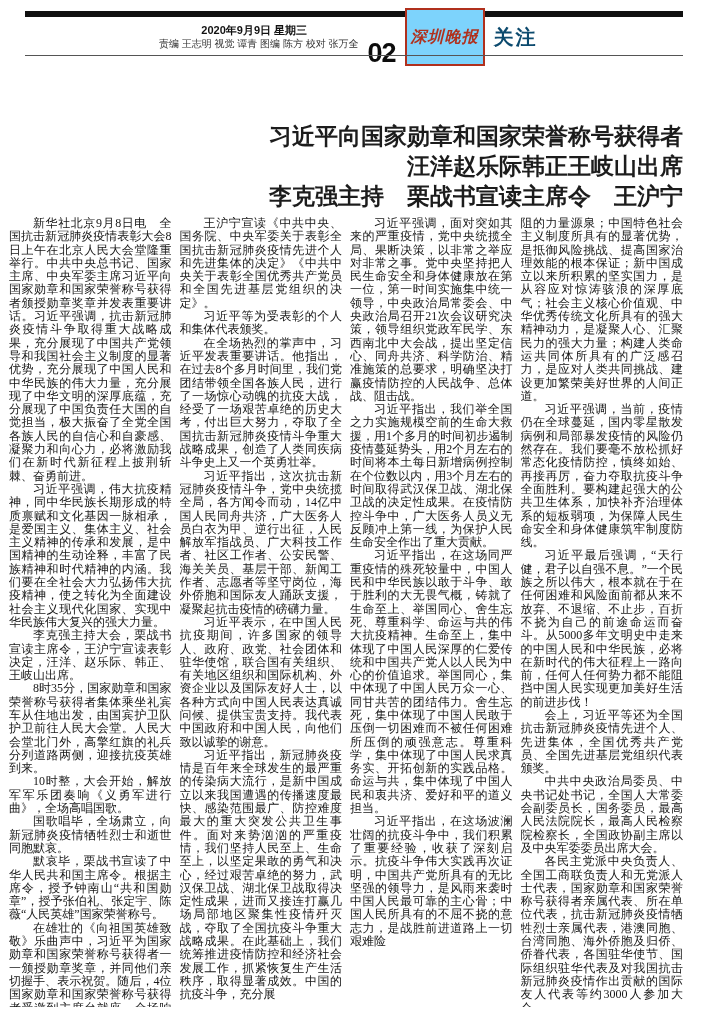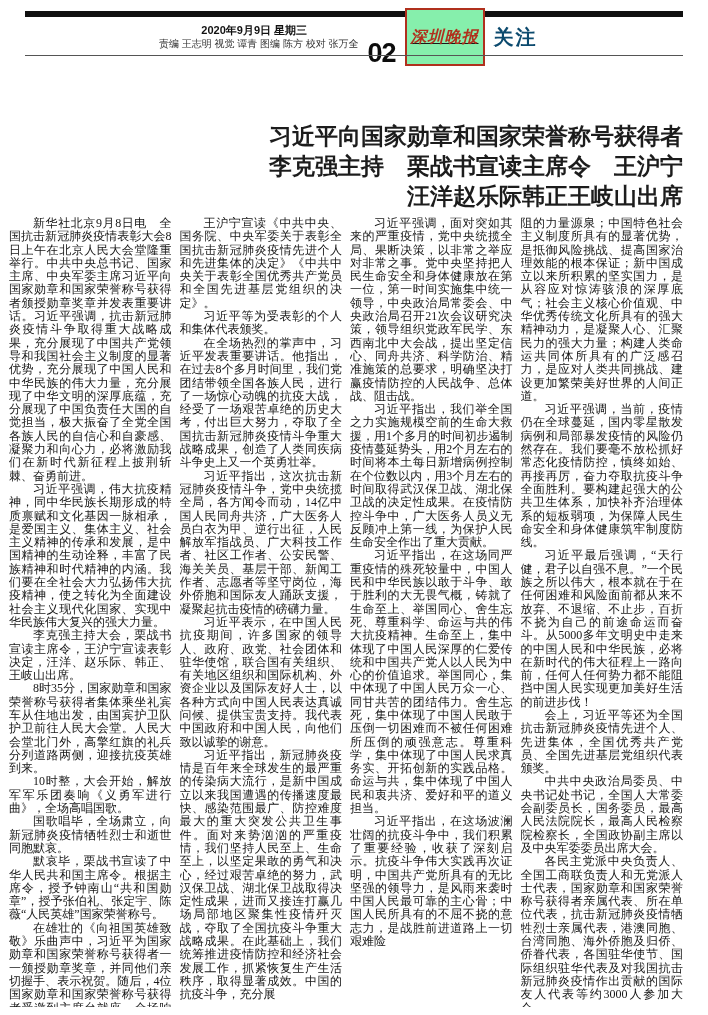--- a/index.html
+++ b/index.html
@@ -8,21 +8,21 @@
     font-family:"Liberation Serif","DejaVu Serif",serif;
     border-right:1px solid #c8c8c8;border-bottom:1px solid #b5b5b5;
     overflow:hidden;color:#1a1a1a;
   }
   .top-rule{position:absolute;left:25px;right:25px;top:11px;height:6px;background:#101010;}
   .header{position:absolute;top:20px;left:150px;height:34px;display:flex;align-items:center;gap:9px;justify-content:center;}
   .date-block{text-align:center;line-height:1.15;}
   .date-line{font-size:11px;font-weight:bold;font-family:"Liberation Sans","DejaVu Sans",sans-serif;color:#111;white-space:nowrap;}
   .credits{font-size:10px;color:#333;white-space:nowrap;font-family:"Liberation Sans","DejaVu Sans",sans-serif;margin-top:1px;margin-left:9px;}
   .page-num{font-size:27px;font-weight:900;font-family:"Liberation Sans","DejaVu Sans",sans-serif;color:#0c0c0c;letter-spacing:-1px;margin-top:32px;}
-  .masthead-box{border:2px solid #b0301d;padding:16px 4px;height:22px;display:flex;align-items:center;background:#86efac;text-decoration:underline;}
+  .masthead-box{border:2px solid #b0301d;padding:16px 4px;height:22px;display:flex;align-items:center;background:#7dd3fc;}
   .masthead{font-size:16px;font-weight:900;font-style:italic;color:#b0301d;letter-spacing:1px;white-space:nowrap;}
   .section{font-size:20px;font-weight:900;font-family:"Liberation Sans","DejaVu Sans",sans-serif;color:#0c4a6e;letter-spacing:2px;}
   .header-rule{position:absolute;left:25px;right:25px;top:55px;height:1px;background:#555;}
   .headline{
     position:absolute;top:56px;left:0;width:100%;margin:0;text-align:center;
     font-family:"Liberation Sans","DejaVu Sans",sans-serif;
     font-size:52px;line-height:58px;font-weight:900;color:#0d0d0d;letter-spacing:1px;white-space:nowrap;
   }
   .subheads{
     position:absolute;top:121px;right:25px;left:25px;text-align:right;
@@ -60,22 +60,22 @@
       <span class="masthead">深圳晚报</span>
     </div>
     <div class="section">关注</div>
   </div>
 
   <div class="header-rule"></div>
 
 
   <div class="subheads">
     <div>习近平向国家勋章和国家荣誉称号获得者</div>
+    <div>汪洋赵乐际韩正王岐山出席</div>
     <div>李克强主持　栗战书宣读主席令　王沪宁</div>
-    <div>汪洋赵乐际韩正王岐山出席</div>
   </div>
 
   <div class="columns">
     <div class="col">
         <p>新华社北京9月8日电　全国抗击新冠肺炎疫情表彰大会8日上午在北京人民大会堂隆重举行。中共中央总书记、国家主席、中央军委主席习近平向国家勋章和国家荣誉称号获得者颁授勋章奖章并发表重要讲话。习近平强调，抗击新冠肺炎疫情斗争取得重大战略成果，充分展现了中国共产党领导和我国社会主义制度的显著优势，充分展现了中国人民和中华民族的伟大力量，充分展现了中华文明的深厚底蕴，充分展现了中国负责任大国的自觉担当，极大振奋了全党全国各族人民的自信心和自豪感、凝聚力和向心力，必将激励我们在新时代新征程上披荆斩棘、奋勇前进。</p>
         <p>习近平强调，伟大抗疫精神，同中华民族长期形成的特质禀赋和文化基因一脉相承，是爱国主义、集体主义、社会主义精神的传承和发展，是中国精神的生动诠释，丰富了民族精神和时代精神的内涵。我们要在全社会大力弘扬伟大抗疫精神，使之转化为全面建设社会主义现代化国家、实现中华民族伟大复兴的强大力量。</p>
         <p>李克强主持大会，栗战书宣读主席令，王沪宁宣读表彰决定，汪洋、赵乐际、韩正、王岐山出席。</p>
         <p>8时35分，国家勋章和国家荣誉称号获得者集体乘坐礼宾车从住地出发，由国宾护卫队护卫前往人民大会堂。人民大会堂北门外，高擎红旗的礼兵分列道路两侧，迎接抗疫英雄到来。</p>
         <p>10时整，大会开始，解放军军乐团奏响《义勇军进行曲》，全场高唱国歌。</p>
         <p>国歌唱毕，全场肃立，向新冠肺炎疫情牺牲烈士和逝世同胞默哀。</p>

